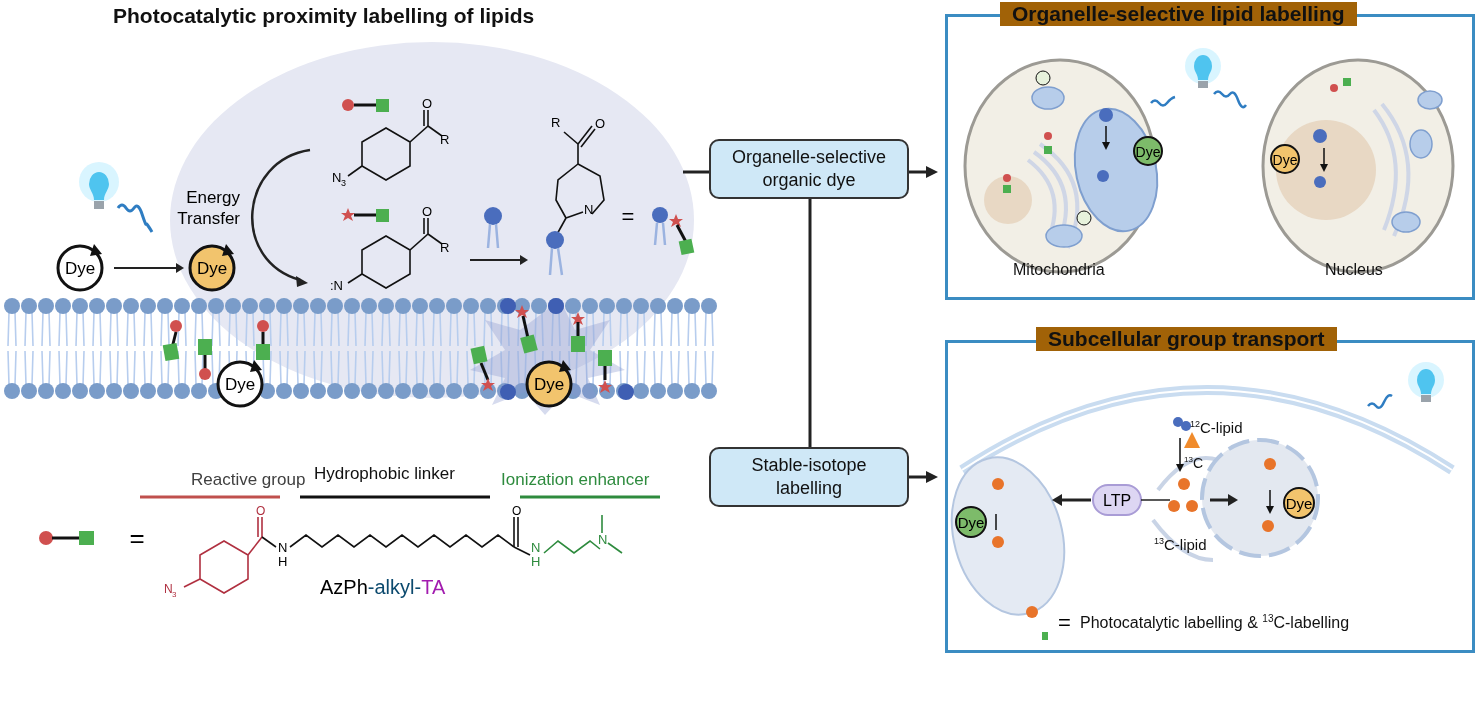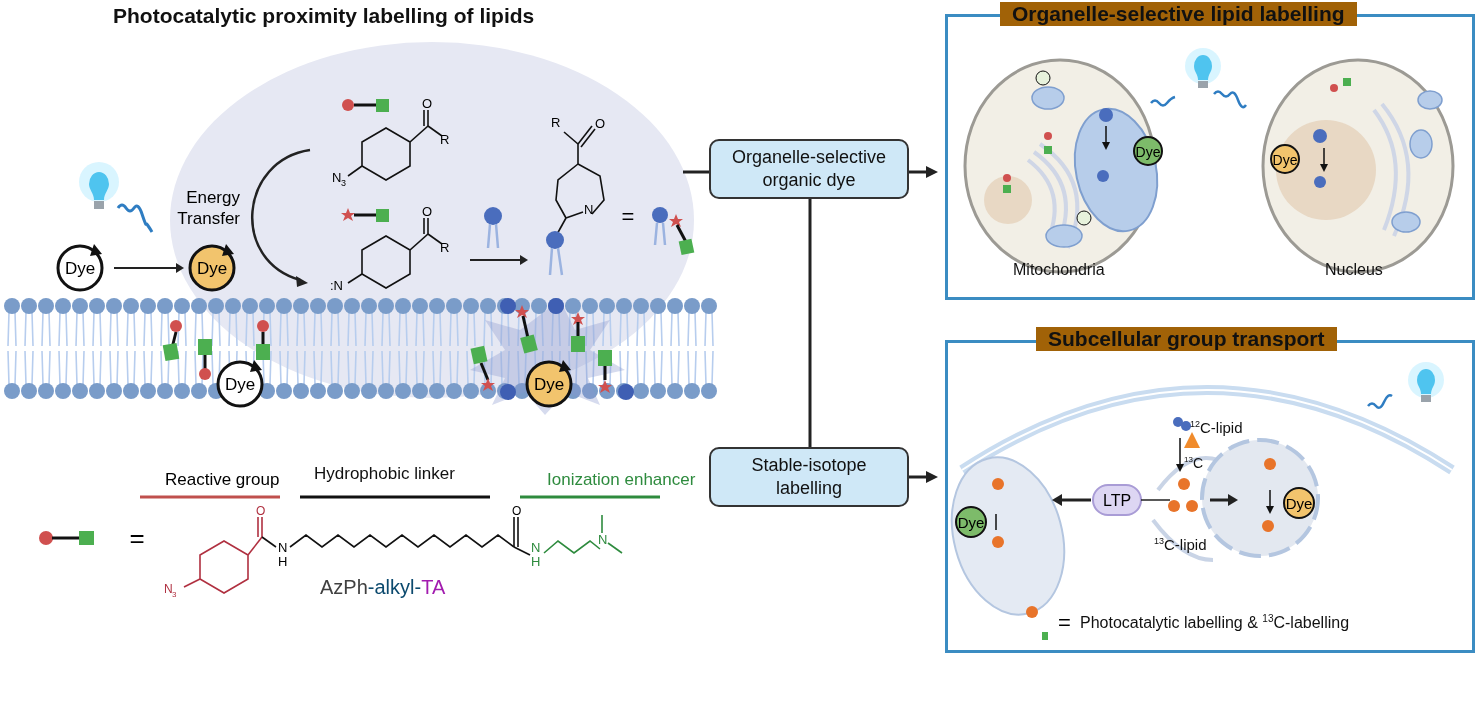--- a/index.html
+++ b/index.html
@@ -382,26 +382,26 @@
   <text x="512" y="60" font-size="12">O</text>
   <text x="531" y="97" font-size="13" fill="#2e8b3e">N</text>
   <text x="531" y="111" font-size="13" fill="#2e8b3e">H</text>
   <text x="598" y="89" font-size="13" fill="#2e8b3e">N</text>
   <text x="164" y="138" font-size="12" fill="#b03040">N</text>
   <text x="172" y="142" font-size="8" fill="#b03040">3</text>
 </svg>
 
 <div class="abs lbl" style="left:165px; top:470px; font-size:17px;" data-name="reactive-group-label">Reactive group</div>
 <div class="abs lbl" style="left:314px; top:464px; font-size:17px;" data-name="hydrophobic-linker-label">Hydrophobic linker</div>
-<div class="abs lbl" style="left:501px; top:470px; font-size:17px;margin-left:46px;" data-name="ionization-enhancer-label">Ionization enhancer</div>
+<div class="abs lbl" style="left:501px; top:470px; font-size:17px;" data-name="ionization-enhancer-label">Ionization enhancer</div>
 <div class="abs" style="left:320px; top:576px; font-size:20px; white-space:nowrap;" data-name="probe-name">
-  <span style="color:#404040;">AzPh</span><span style="color:#0c4a6e;">-alkyl-</span><span style="color:#a21caf;text-align:right;">TA</span>
+  <span style="color:#000000;">AzPh</span><span style="color:#0c4a6e;">-alkyl-</span><span style="color:#a21caf;text-align:right;">TA</span>
 </div>
 <style>
-  [data-name="reactive-group-label"]{color:#000000;}
+  [data-name="reactive-group-label"]{color:#404040;margin-left:26px;}
   [data-name="ionization-enhancer-label"]{color:#2e8b3e;}
 </style>
 
 <svg class="abs" style="left:680px; top:120px;" width="270" height="380" data-name="flow-connectors">
   <line x1="3" y1="52" x2="30" y2="52" stroke="#222" stroke-width="3"></line>
   <line x1="130" y1="78" x2="130" y2="328" stroke="#222" stroke-width="3"></line>
   <line x1="228" y1="52" x2="248" y2="52" stroke="#222" stroke-width="3"></line>
   <polygon points="258,52 246,46 246,58" fill="#222"></polygon>
   <line x1="228" y1="357" x2="248" y2="357" stroke="#222" stroke-width="3"></line>
   <polygon points="258,357 246,351 246,363" fill="#222"></polygon>

